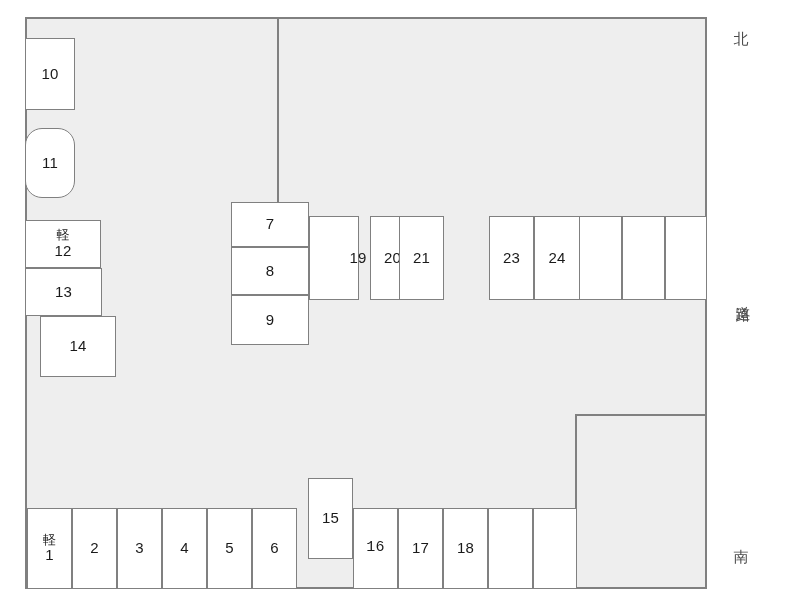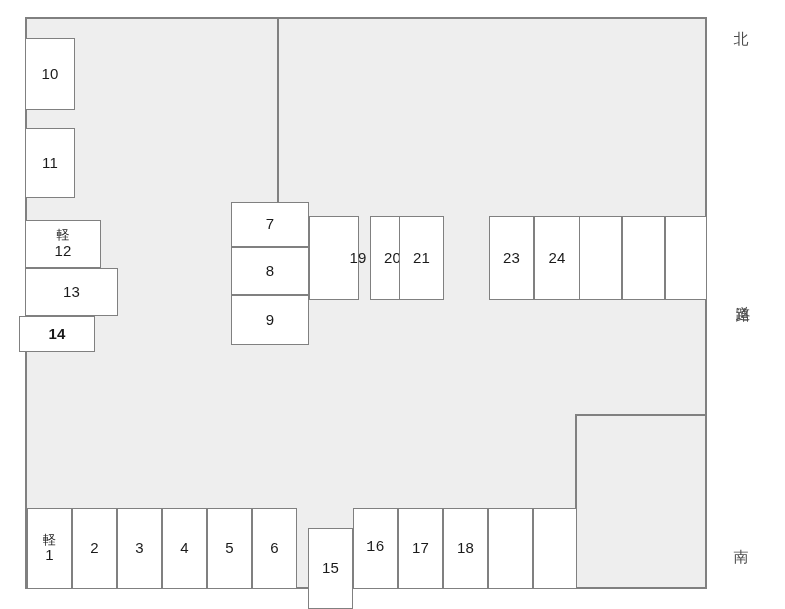--- a/index.html
+++ b/index.html
@@ -76,34 +76,34 @@
   <div class="region" style="left:25px; top:17px; width:682px; height:572px;"></div>
 
   <div class="divider" style="left:277px; top:17px; width:2px; height:185px;"></div>
 
   <div class="region" style="left:575px; top:414px; width:132px; height:175px;"></div>
 
   <div class="stall" style="left:25px; top:38px; width:50px; height:72px;">
 
     <span class="num">10</span>
   </div>
-  <div class="stall" style="left:25px; top:128px; width:50px; height:70px;">
+  <div class="stall" style="left:25px; top:128px; width:50px; height:70px;border-radius:17px;">
 
     <span class="num">11</span>
   </div>
 
   <div class="stall" style="left:25px; top:220px; width:76px; height:48px;">
     <span class="kei">軽</span>
     <span class="num">12</span>
   </div>
-  <div class="stall" style="left:25px; top:268px; width:93px; height:48px;">
+  <div class="stall" style="left:25px; top:268px; width:77px; height:48px;">
 
     <span class="num">13</span>
   </div>
-  <div class="stall" style="left:19px; top:316px; width:76px; height:36px;font-weight:bold;">
+  <div class="stall" style="left:40px; top:316px; width:76px; height:61px;">
 
     <span class="num">14</span>
   </div>
 
   <div class="stall" style="left:231px; top:202px; width:78px; height:45px;">
 
     <span class="num">7</span>
   </div>
   <div class="stall" style="left:231px; top:247px; width:78px; height:48px;">
 
@@ -165,21 +165,21 @@
   </div>
   <div class="stall" style="left:207px; top:508px; width:45px; height:81px;">
 
     <span class="num">5</span>
   </div>
   <div class="stall" style="left:252px; top:508px; width:45px; height:81px;">
 
     <span class="num">6</span>
   </div>
 
-  <div class="stall" style="left:308px; top:528px; width:45px; height:81px;">
+  <div class="stall" style="left:308px; top:478px; width:45px; height:81px;">
 
     <span class="num">15</span>
   </div>
   <div class="stall" style="left:353px; top:508px; width:45px; height:81px;font-family:Liberation Mono, monospace;">
 
     <span class="num">16</span>
   </div>
   <div class="stall" style="left:398px; top:508px; width:45px; height:81px;">
 
     <span class="num">17</span>

